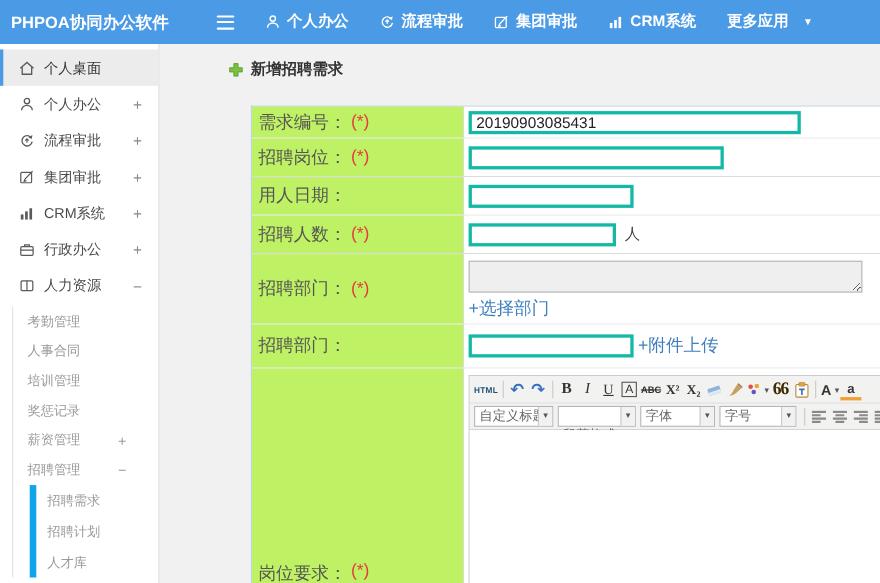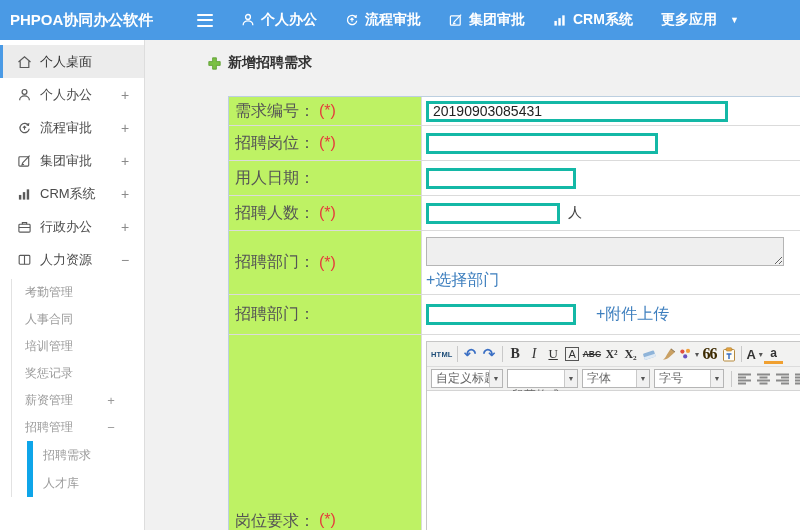--- a/index.html
+++ b/index.html
@@ -42,21 +42,21 @@
   .r1 { height:29px; } .r2,.r3,.r4 { height:35px; } .r5 { height:64px; } .r6 { height:40px; } .r7 { height:240px; }
   .r7 .fl { align-items:flex-start; padding-top:176px; }
   .r7 .fv { align-items:flex-start; padding-top:6px; }
   .inp { height:21px; border:3px solid #14b8a6; background:#fff; font-size:14px; color:#222; padding:0 4px; font-family:inherit; }
   .w300{width:302px;} .w232{width:232px;} .w150{width:150px;} .w134{width:134px;}
   .unit { margin-left:8px; font-size:14px; color:#444; }
   .r5 .fv { flex-direction:column; align-items:flex-start; justify-content:center; padding:6px 0 3px 4px; }
   .dept-area { width:358px; height:42px; background:#efefef; border:1px solid #b5b5b5; resize:both; font-family:inherit; font-size:13px; }
   .blink { color:#3e7fbe; font-size:16px; text-decoration:none; cursor:pointer; }
   .r5 .blink { margin-top:4px; }
-  .r6 .blink { margin-left:20px; }
+  .r6 .blink { margin-left:4px; }
   
   .editor { width:420px; border:1px solid #c6c6c6; background:#fff; display:flex; flex-direction:column; height:192px; }
   .tbar { background:#f2f2f1; display:flex; align-items:center; flex-wrap:nowrap; white-space:nowrap; }
   .tbar1 { height:25px; padding:0 3px; border-bottom:1px solid #dcdcdc; }
   .tbar2 { height:24px; padding:0 4px; border-bottom:1px solid #d4d4d4; }
   .tbtn { min-width:19px; height:20px; display:flex; align-items:center; justify-content:center; font-size:12px; color:#333; cursor:pointer; padding:0 1px; }
   .tsep { width:1px; height:16px; background:#c9c9c9; margin:0 3px; flex:none; }
   .b-html { font-size:7.5px; font-weight:bold; color:#1f4e79; letter-spacing:.2px; }
   .b-undo,.b-redo { font-size:15px; color:#3a6fc4; font-weight:bold; }
   .b-bold { font-family:"Liberation Serif", serif; font-weight:bold; font-size:14px; }
@@ -210,20 +210,23 @@
       </div>
     <div class="s-item">
         <span>招聘管理</span>
         <span class="toggle">−</span>
       </div>
     <div class="sub2">
       <div class="s-item">
           <span>招聘需求</span>
         </div>
       <div class="s-item">
+          <span>招聘计划</span>
+        </div>
+      <div class="s-item">
           <span>人才库</span>
         </div>
     </div>
   </div>
 </div>
 
 <div class="content">
   <div class="page-title">
     <svg width="13" height="13" viewBox="0 0 13 13">
         <path d="M4.6 0.8 h3.8 v3.8 h3.8 v3.8 h-3.8 v3.8 h-3.8 v-3.8 h-3.8 v-3.8 h3.8 z" fill="#7bc043" stroke="#5a9c2e" stroke-width="0.8"></path>

